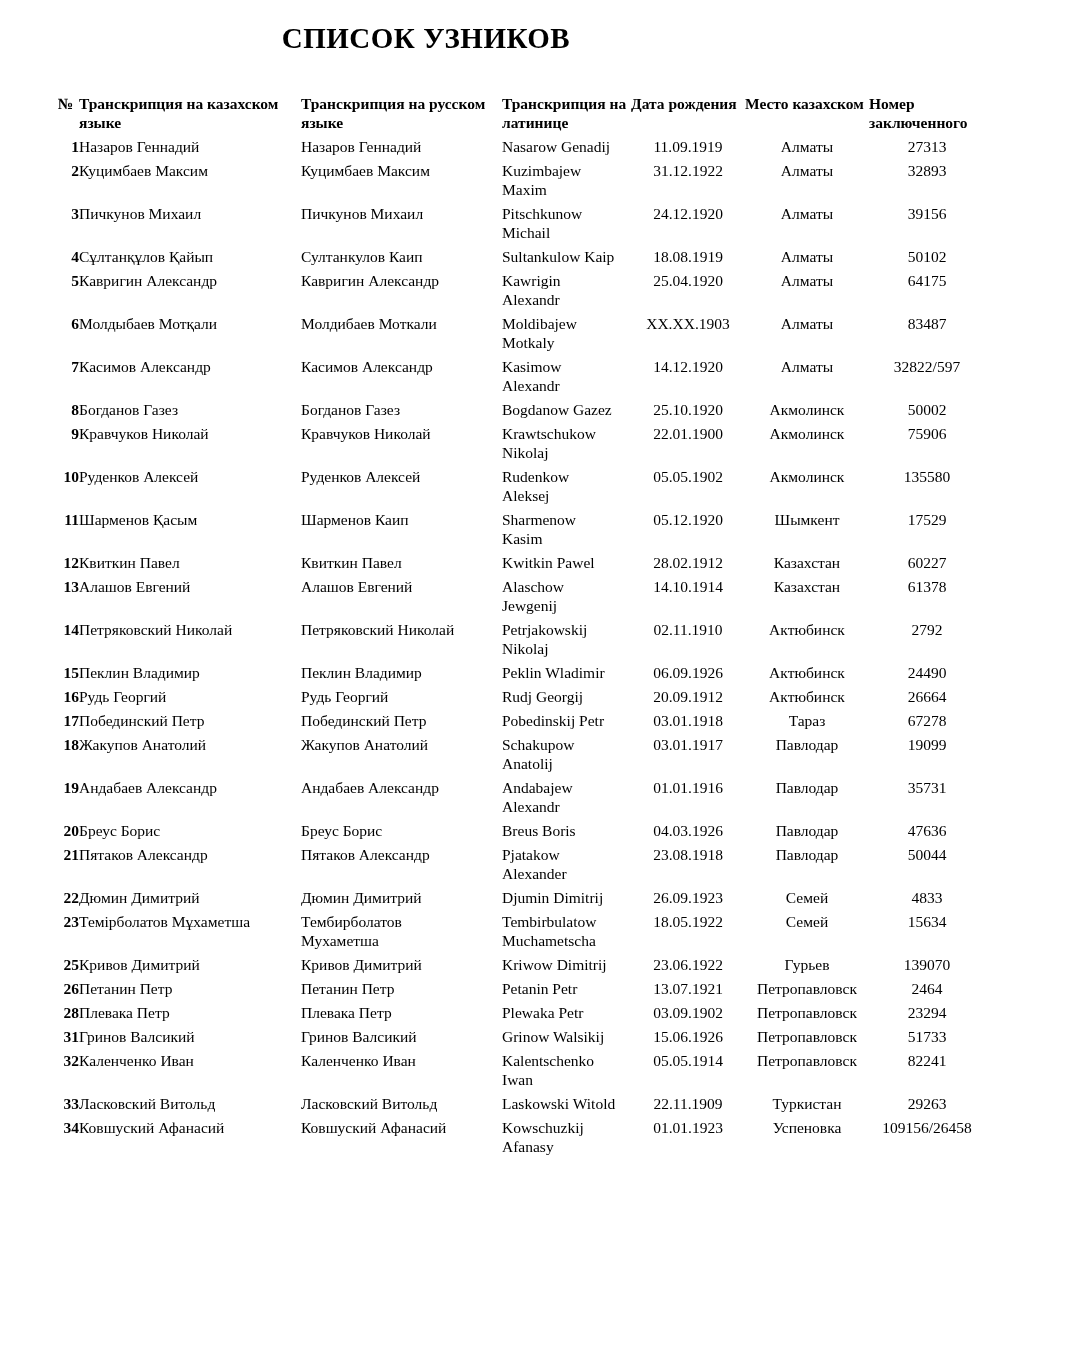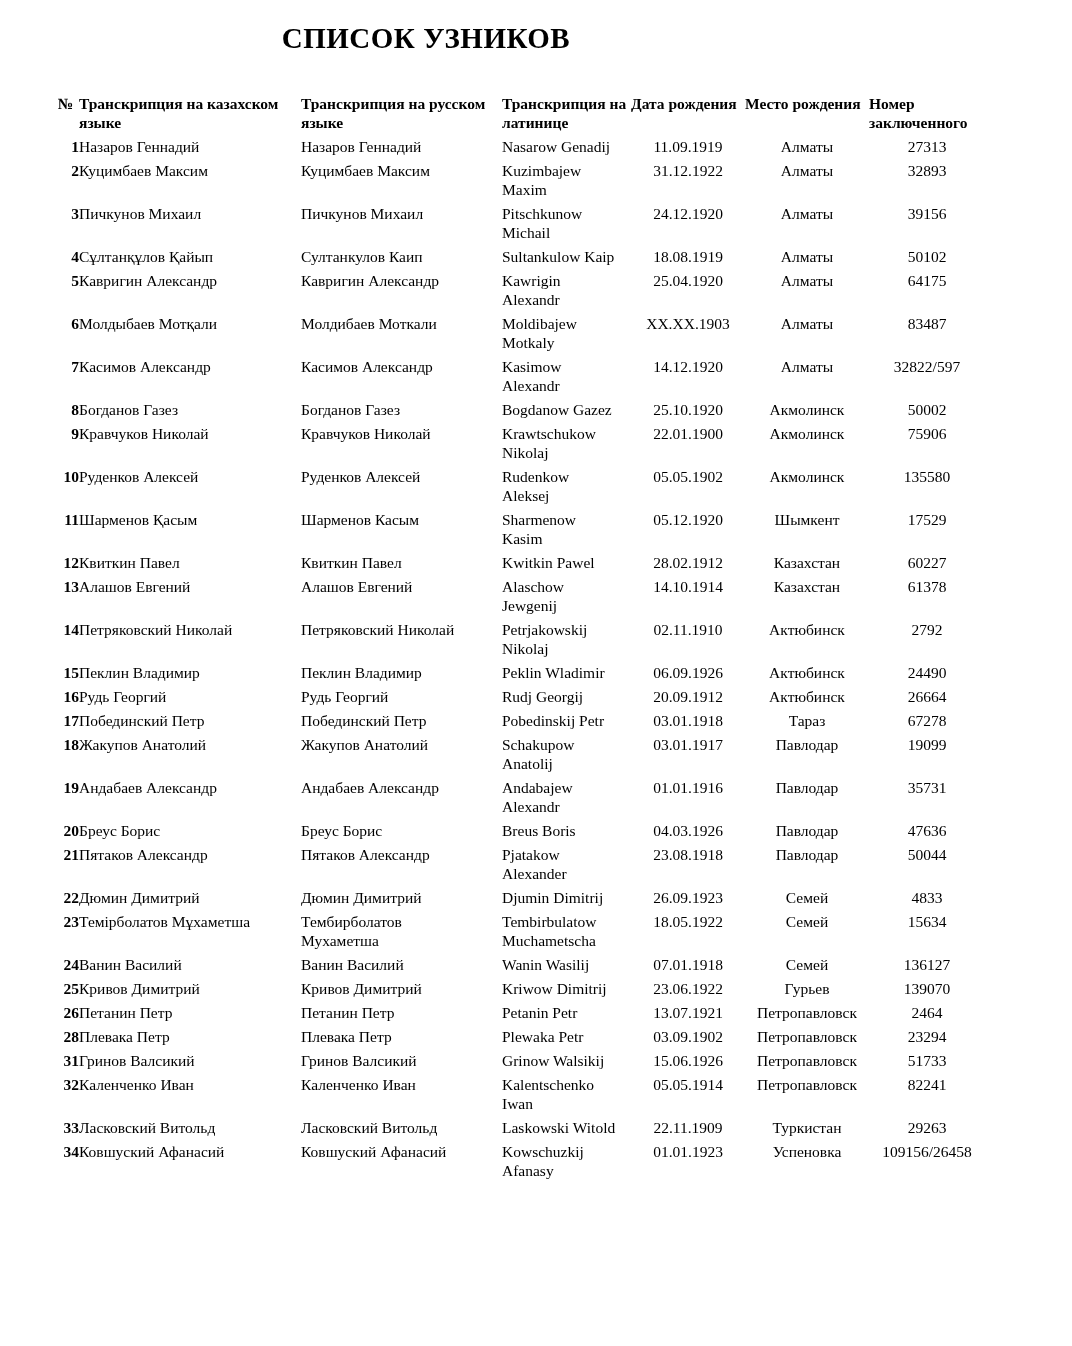--- a/index.html
+++ b/index.html
@@ -76,21 +76,21 @@
       <thead>
         <tr>
           <th class="c-num">№</th>
           <th class="h-kk">Транскрипция на казахском
 языке</th>
           <th class="h-ru">Транскрипция на русском
 языке</th>
           <th class="h-lat">Транскрипция на
 латинице</th>
           <th class="h-dob">Дата рождения</th>
-          <th class="h-place">Место рождения</th>
+          <th class="h-place">Место казахском</th>
           <th class="h-id">Номер
 заключенного</th>
         </tr>
       </thead>
       <tbody>
           <tr>
     <td class="c-num">1</td>
     <td class="c-kk">Назаров Геннадий</td>
     <td class="c-ru">Назаров Геннадий</td>
     <td class="c-lat">Nasarow Genadij</td>
@@ -182,21 +182,21 @@
     <td class="c-ru">Руденков Алексей</td>
     <td class="c-lat">Rudenkow
 Aleksej</td>
     <td class="c-dob">05.05.1902</td>
     <td class="c-place">Акмолинск</td>
     <td class="c-id">135580</td>
   </tr>
           <tr>
     <td class="c-num">11</td>
     <td class="c-kk">Шарменов Қасым</td>
-    <td class="c-ru">Шарменов Касым</td>
+    <td class="c-ru">Шарменов Каип</td>
     <td class="c-lat">Sharmenow
 Kasim</td>
     <td class="c-dob">05.12.1920</td>
     <td class="c-place">Шымкент</td>
     <td class="c-id">17529</td>
   </tr>
           <tr>
     <td class="c-num">12</td>
     <td class="c-kk">Квиткин Павел</td>
     <td class="c-ru">Квиткин Павел</td>
@@ -305,29 +305,20 @@
     <td class="c-kk">Темірболатов Мұхаметша</td>
     <td class="c-ru">Тембирболатов
 Мухаметша</td>
     <td class="c-lat">Tembirbulatow
 Muchametscha</td>
     <td class="c-dob">18.05.1922</td>
     <td class="c-place">Семей</td>
     <td class="c-id">15634</td>
   </tr>
           <tr>
-    <td class="c-num">24</td>
-    <td class="c-kk">Ванин Василий</td>
-    <td class="c-ru">Ванин Василий</td>
-    <td class="c-lat">Wanin Wasilij</td>
-    <td class="c-dob">07.01.1918</td>
-    <td class="c-place">Семей</td>
-    <td class="c-id">136127</td>
-  </tr>
-          <tr>
     <td class="c-num">25</td>
     <td class="c-kk">Кривов Димитрий</td>
     <td class="c-ru">Кривов Димитрий</td>
     <td class="c-lat">Kriwow Dimitrij</td>
     <td class="c-dob">23.06.1922</td>
     <td class="c-place">Гурьев</td>
     <td class="c-id">139070</td>
   </tr>
           <tr>
     <td class="c-num">26</td>

